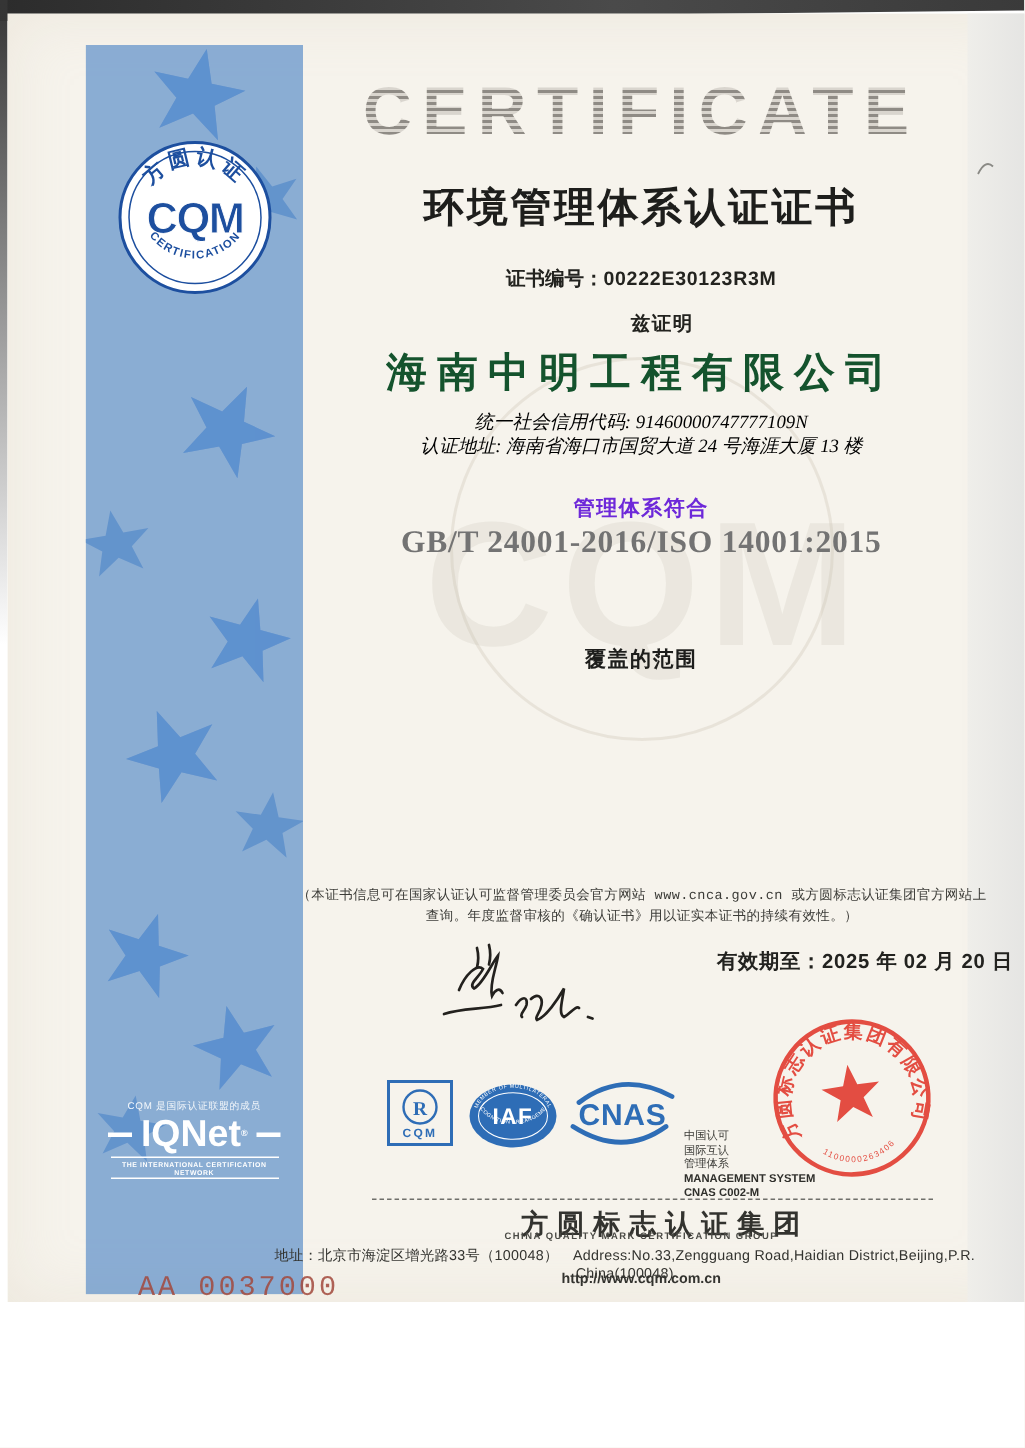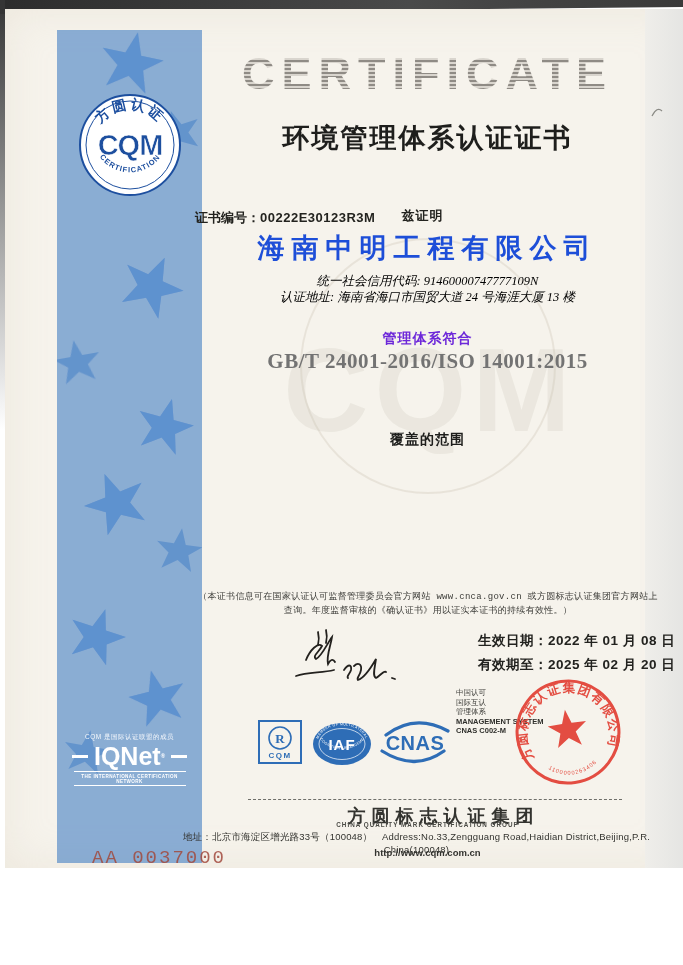--- a/index.html
+++ b/index.html
@@ -42,48 +42,48 @@
     font-family:"Liberation Sans",sans-serif;}
   .wm-circle{position:absolute;left:300px;top:238px;width:252px;height:252px;border-radius:50%;
     border:2px solid rgba(205,198,182,.35);}
   
   .main-title-en{position:absolute;left:195px;top:48px;width:465px;text-align:center;
     font-size:45px;font-weight:bold;letter-spacing:7px;
     background:repeating-linear-gradient(180deg,#8f8b85 0px,#8f8b85 2px,#d9d5ce 2px,#d9d5ce 4px);
     -webkit-background-clip:text;background-clip:text;color:transparent;}
   .main-title-cn{position:absolute;left:195px;top:120px;width:465px;text-align:center;
     font-size:27px;font-weight:bold;letter-spacing:2px;color:#1e1e1c;}
-  .cert-no-line{position:absolute;left:195px;top:177px;width:465px;
-    font-size:13px;color:#23231f;margin-top:32px;}
+  .cert-no-line{position:absolute;left:195px;top:177px;width:465px;text-align:center;
+    font-size:13px;color:#23231f;}
   .cert-no-line .lbl{font-weight:bold;}
   .cert-no-line .val{font-weight:bold;font-family:"Liberation Sans",sans-serif;letter-spacing:.5px;}
-  .declare{position:absolute;left:190px;top:207px;width:465px;text-align:center;
+  .declare{position:absolute;left:209px;top:207px;width:465px;text-align:center;
     font-size:13px;font-weight:bold;color:#23231f;letter-spacing:1px;font-family:Liberation Mono, monospace;}
   .company-name{position:absolute;left:195px;top:230px;width:465px;text-align:center;
-    font-family:"Liberation Serif",serif;font-size:27px;font-weight:600;letter-spacing:7px;color:#1d4ed8;}
+    font-family:"Liberation Serif",serif;font-size:27px;font-weight:600;letter-spacing:7px;color:#14532d;}
   .company-lines{position:absolute;left:195px;top:274px;width:465px;text-align:center;
     font-family:"Liberation Serif",serif;font-style:italic;font-size:12.5px;line-height:15.5px;color:#000000;}
   .conform-label{position:absolute;left:195px;top:330px;width:465px;text-align:center;
     font-size:14px;font-weight:bold;color:#6d28d9;letter-spacing:1px;}
   .standard-code{position:absolute;left:195px;top:349px;width:465px;text-align:center;
     font-family:"Liberation Serif",serif;font-size:21px;font-weight:bold;color:#737373;letter-spacing:.5px;}
   .scope-label{position:absolute;left:195px;top:401px;width:465px;text-align:center;
     font-size:14px;font-weight:bold;color:#1e1e1c;letter-spacing:1px;margin-top:30px;}
   .scope-text{position:absolute;left:195px;top:423px;width:465px;text-align:center;
     font-family:"Liberation Serif",serif;font-style:italic;font-size:19px;line-height:28px;
     letter-spacing:1.5px;color:#1d1d1b;}
   .note{position:absolute;left:198px;top:591px;width:460px;text-align:center;
     font-family:Liberation Mono, monospace;font-size:9px;line-height:13.5px;letter-spacing:.3px;color:#3c3c38;}
   .signature{position:absolute;left:288px;top:626px;}
   .dates{position:absolute;left:478px;top:629px;font-size:13.5px;font-weight:bold;color:#22221f;line-height:24px;letter-spacing:.5px;}
   
   .logo-rcqm{position:absolute;left:257px;top:719px;}
   .logo-iaf{position:absolute;left:312px;top:722px;}
   .logo-cnas{position:absolute;left:379px;top:720px;}
-  .acc-text{position:absolute;left:456px;top:688px;color:#3a3a36;font-size:7.5px;line-height:9.5px;}
+  .acc-text{position:absolute;left:456px;top:752px;color:#3a3a36;font-size:7.5px;line-height:9.5px;}
   .acc-text .en{font-weight:bold;color:#2f2f2b;}
   .stamp{position:absolute;left:512px;top:676px;width:112px;height:112px;transform:rotate(-8deg);opacity:.9;}
   
   .sep-dashed{position:absolute;left:248px;top:799px;width:374px;border-top:1.5px dashed #6f6f6a;}
   .group-cn{position:absolute;left:211px;top:804px;width:465px;text-align:center;
     font-family:"Liberation Serif",serif;font-size:18px;font-weight:bold;letter-spacing:6px;color:#33332f;}
   .group-en{position:absolute;left:195px;top:821px;width:465px;text-align:center;
     font-size:6.3px;font-weight:bold;letter-spacing:1px;color:#4a4a45;}
   .footer-address{position:absolute;left:150px;top:831px;width:533px;text-align:center;
     font-size:9.5px;color:#33332f;letter-spacing:.2px;}
@@ -177,23 +177,20 @@
     <path d="M 18,34 C 22,24 30,16 34,20 C 31,26 24,30 28,33 C 34,30 40,16 44,11 C 43,19 38,30 40,38 C 42,34 45,32 47,36"></path>
     <path d="M 8,50 C 20,46 34,47 46,44"></path>
     <path d="M 56,44 C 60,38 64,38 63,44 C 62,48 58,50 60,52"></path>
     <path d="M 66,40 C 70,36 74,38 73,44 C 72,50 68,52 70,54 C 76,52 84,40 88,33 C 87,41 84,50 88,52 C 92,50 96,44 98,46"></path>
     <path d="M 104,52 l 3,1"></path>
   </svg>
 </div>
 
 <div class="dates">
   <div>
-    <span>生效日期：</span><span>2022 年 01 月 08 日</span>
-  </div>
-  <div>
     <span>有效期至：</span><span>2025 年 02 月 20 日</span>
   </div>
 </div>
 
 <div class="logo-rcqm">
   <svg width="46" height="46" viewBox="0 0 46 46">
     <rect x="2" y="2" width="42" height="42" fill="none" stroke="#2e6db6" stroke-width="2"></rect>
     <circle cx="23" cy="19" r="11" fill="none" stroke="#2e6db6" stroke-width="1.6"></circle>
     <text x="23" y="24" text-anchor="middle" font-size="13" font-weight="bold" fill="#2e6db6" font-family="Liberation Serif, serif">R</text>
     <text x="23" y="39" text-anchor="middle" font-size="8" font-weight="bold" fill="#2e6db6" letter-spacing="1.5">CQM</text>

